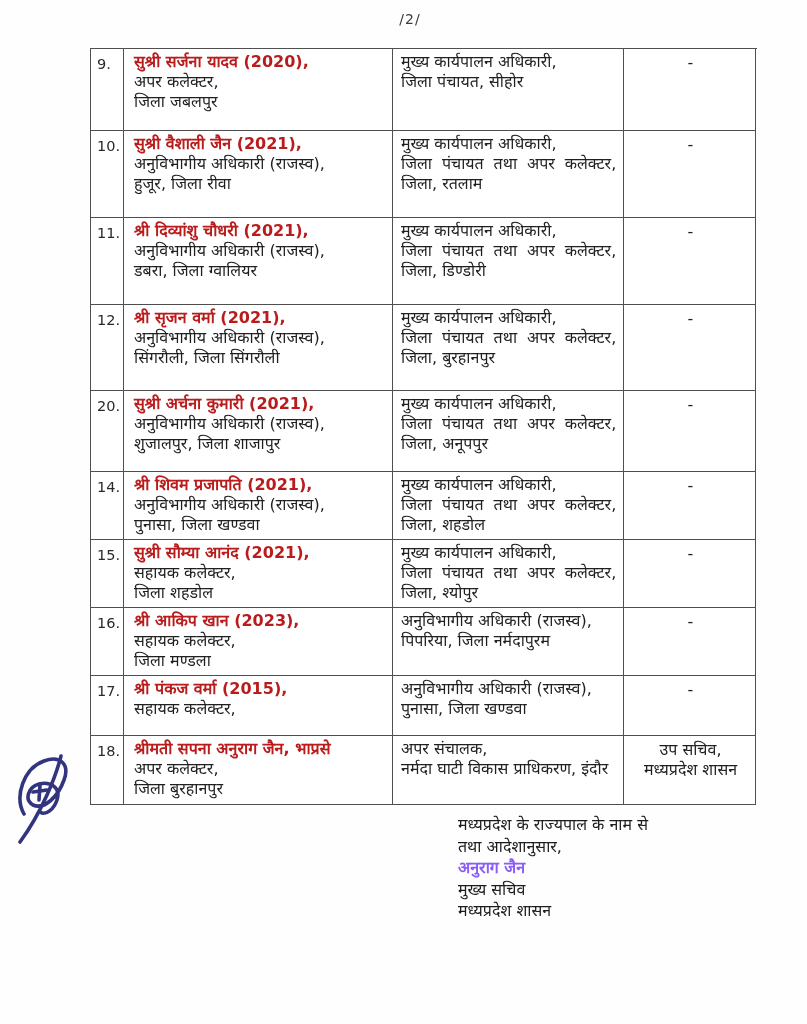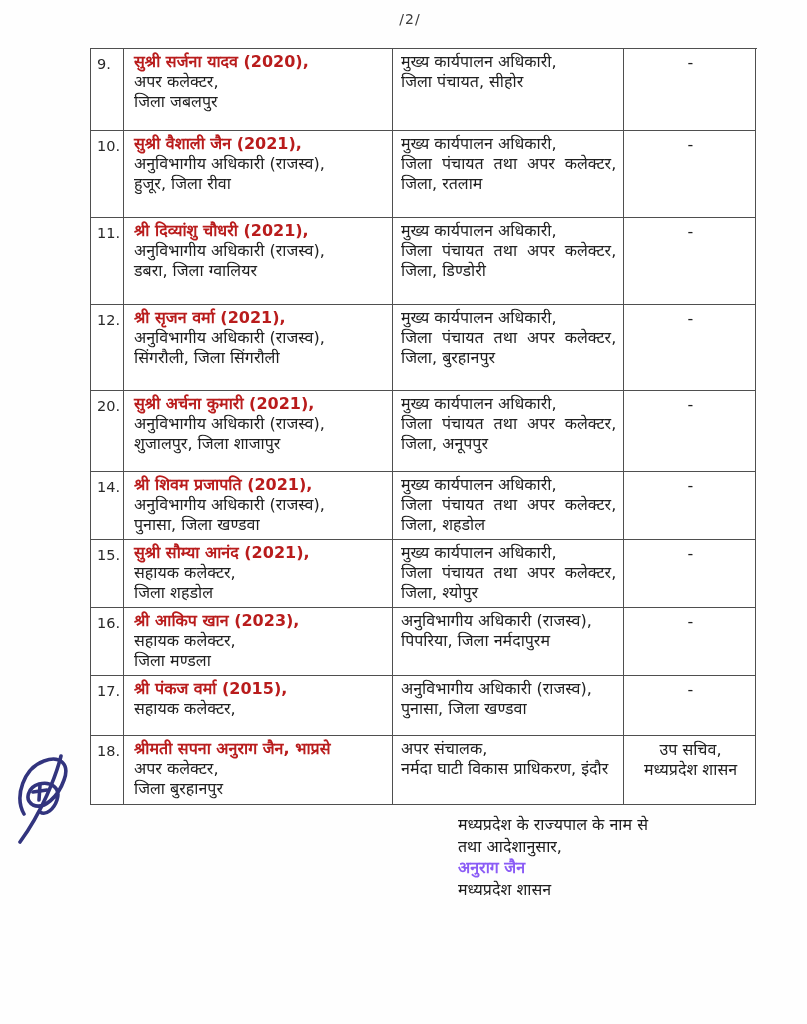--- a/index.html
+++ b/index.html
@@ -236,20 +236,21 @@
           <div class="line">उप सचिव,</div>
           <div class="line">मध्यप्रदेश शासन</div>
         </div>
     </div>
   </div>
 
   <div class="signature-block">
     <div>मध्यप्रदेश के राज्यपाल के नाम से</div>
     <div>तथा आदेशानुसार,</div>
     <div class="sig-name">अनुराग जैन</div>
+    <div>मुख्य सचिव</div>
     <div>मध्यप्रदेश शासन</div>
   </div>
 
   <svg class="ink-mark" viewBox="0 0 76 98" xmlns="http://www.w3.org/2000/svg">
     <g fill="none" stroke="#32347e" stroke-width="3.6" stroke-linecap="round">
       <path d="M57,6 C52,26 38,62 16,92"></path>
       <path d="M20,64 C10,46 20,18 40,11 C56,5 66,14 60,30 C54,47 40,60 29,55 C20,50 24,37 35,34 C47,31 57,38 53,50 C50,59 42,66 36,62"></path>
       <path d="M29,42 L43,40"></path>
       <path d="M36,35 L35,50"></path>
     </g>

